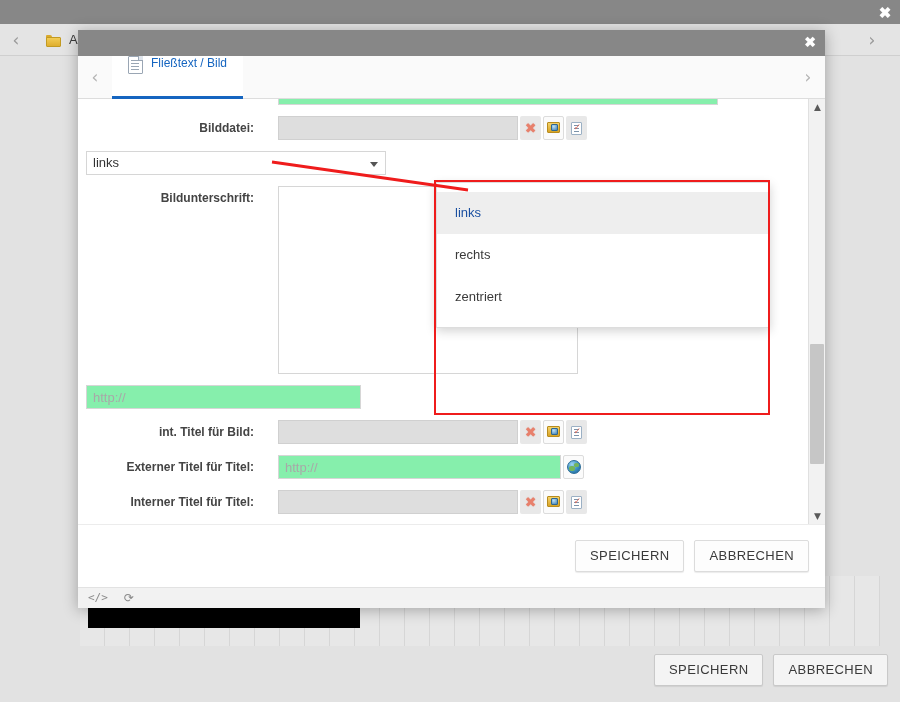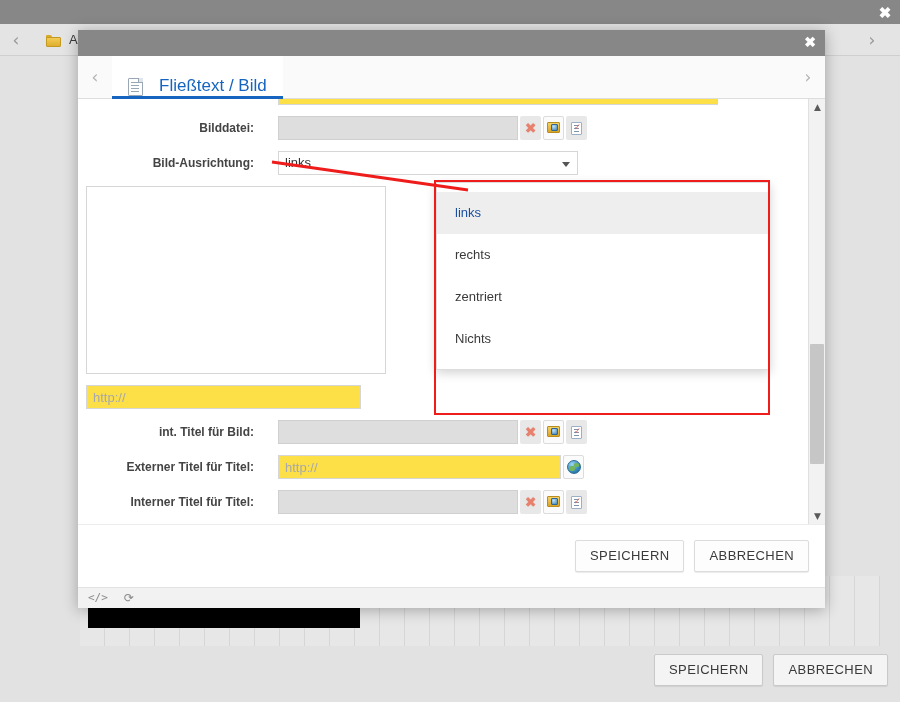--- a/index.html
+++ b/index.html
@@ -229,26 +229,26 @@
     font-size: 17px;
     font-family: "DejaVu Sans", sans-serif;
     cursor: pointer;
     user-select: none;
   }
   .tab-nav.right {
     margin-left: auto;
   }
   .tab {
     display: flex;
-    align-items: flex-end;
-    gap: 16px;
+    align-items: flex-start;
+    gap: 8px;
     padding: 0 16px;
     border-bottom: 3px solid #1565c0;
     color: #1565c0;
-    font-size: 17px;
+    font-size: 12px;
     cursor: pointer;
     background: #ffffff;
     margin-bottom: -1px;
   }
   .doc-icon {
     width: 13px; height: 16px;
     background: #ffffff;
     border: 1px solid #9aa6b4;
     border-radius: 1px;
     position: relative;
@@ -315,21 +315,21 @@
   }
 
   .inp {
     height: 24px;
     box-sizing: border-box;
     border: 1px solid #d6d6d6;
     font-family: "Liberation Sans", sans-serif;
     font-size: 13px;
     color: #333;
     padding: 0 6px;
-    background: #fde047;
+    background: #86efac;
     outline: none;
   }
   .inp.disabled {
     background: #dedede;
     border-color: #d0d0d0;
     color: #777;
   }
   .inp::placeholder { color: #a8a8a8; }
 
   .w-topfield { width: 440px; border-bottom-color:#d6d6d6; }
@@ -635,30 +635,30 @@
             <div class="icon-btn raised">
               <span class="ico-folder"></span>
             </div>
             <div class="icon-btn flat">
               <span class="ico-list"></span>
             </div>
           </div>
         </div>
 
         <div class="form-row">
-          <div class="form-label">Bild-Ausrichtung:</div>
           <div class="field-wrap">
             <div class="select-box">
               <span>links</span>
               <span class="select-caret"></span>
             </div>
           </div>
         </div>
 
         <div class="form-row">
+          <div class="form-label">Bildunterschrift:</div>
           <div class="field-wrap">
             <textarea class="textarea-box" style=""></textarea>
           </div>
         </div>
 
         <div class="form-row">
           <div class="field-wrap">
             <input class="inp w-extlink" type="text" placeholder="http://" style="">
           </div>
         </div>
@@ -729,21 +729,18 @@
 <div class="dropdown-list">
   <div class="dd-option selected">
     <span>links</span>
   </div>
   <div class="dd-option">
     <span>rechts</span>
   </div>
   <div class="dd-option">
     <span>zentriert</span>
   </div>
-  <div class="dd-option">
-    <span>Nichts</span>
-  </div>
 </div>
 
 <div class="annot annot-box"></div>
 <svg class="annot annot-leader" width="200" height="34" viewBox="0 0 200 34">
   <path d="M2 2 L198 30" stroke="#ef1c1c" stroke-width="3" fill="none"></path>
 </svg>
 
 </body></html>

